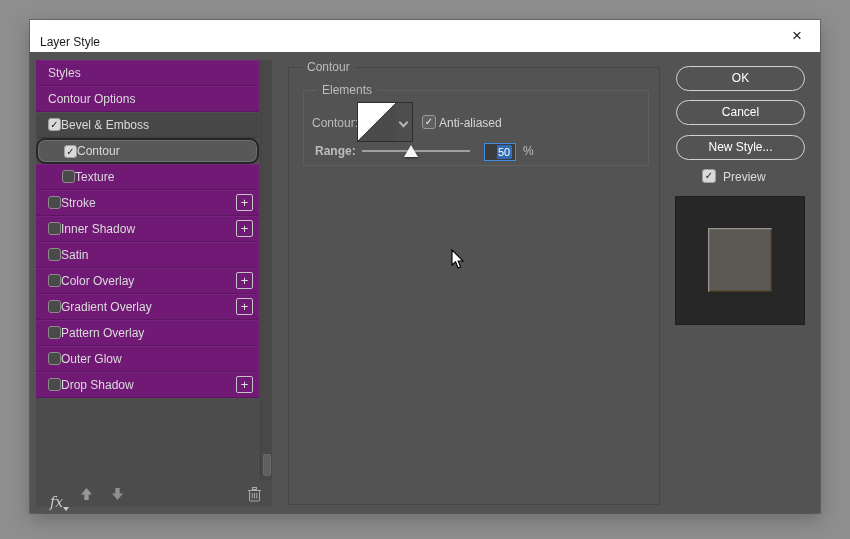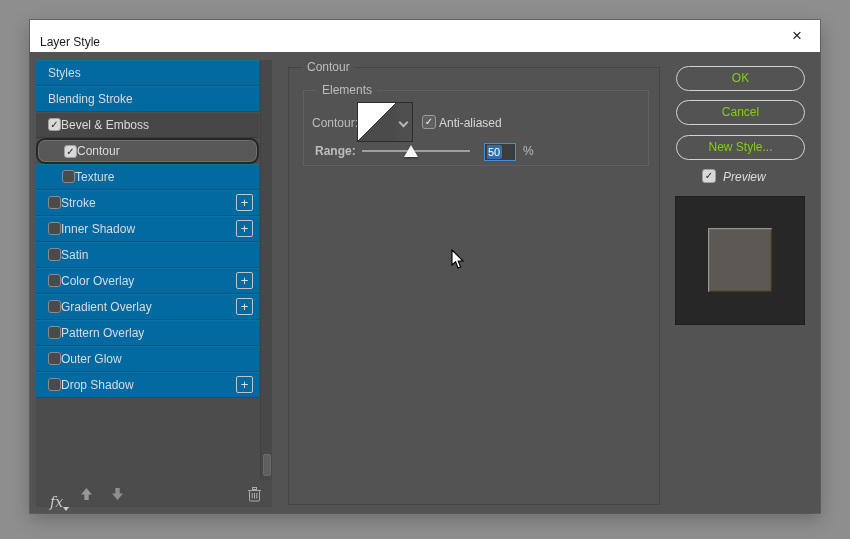--- a/index.html
+++ b/index.html
@@ -34,21 +34,21 @@
 
   
   .sidebar {
     position:absolute; left:6px; top:8px; width:236px; height:447px;
     background:#4c4c4c; border-bottom:1px solid #434343;
   }
   .style-list { position:absolute; left:0; top:0; width:223px; }
   .item {
     position:relative; width:223px; height:26px;
     display:flex; align-items:center;
-    background:#0369a1;
+    background:#701a75;
     box-shadow:inset 0 1px 0 rgba(255,255,255,0.05);
     border-bottom:1px solid rgba(0,0,0,0.16);
     padding-left:12px;
   }
   .item.sub { padding-left:26px; }
   .item.emph { background:#474747; }
   .item.selected {
     background:#585858;
     border-radius:9px;
     border:2px solid #272727;
@@ -132,30 +132,30 @@
   }
   .slider-thumb {
     position:absolute; top:54px; width:0; height:0;
     border-left:7px solid transparent; border-right:7px solid transparent;
     border-bottom:12px solid #f5f5f5;
     filter:drop-shadow(0 1px 1px rgba(0,0,0,0.5));
   }
   .range-input {
     position:absolute; left:180px; top:52px; width:32px; height:18px;
     background:#3c3c3c; border:1px solid #3f8fe0;
-    display:flex; align-items:center; padding-left:2px;
+    display:flex; align-items:center; padding-left:12px;
   }
   .range-input .sel { background:#2e6db4; color:#ffffff; font-size:11px; padding:1px 1px; }
   .range-input .caret { width:1px; height:12px; background:#e03a2b; }
 
   
   .btn {
     position:absolute; left:646px; width:129px; height:25px;
     border:1px solid #d2d2d2; border-radius:13px;
-    color:#84cc16; font-size:12px; text-align:center; line-height:23px;
+    color:#ffffff; font-size:12px; text-align:center; line-height:23px;
     background:transparent;
   }
   .cb-light {
     position:absolute; width:14px; height:14px; border-radius:3px;
     background:#d9d9d9; border:1px solid #9f9f9f;
     color:#232323; font-size:10px; line-height:12px; text-align:center; font-weight:bold;
   }
   .preview-label { position:absolute; color:#dcdcdc; font-size:12px; }
   .preview-box {
     position:absolute; left:645px; top:144px; width:130px; height:129px;
@@ -183,21 +183,21 @@
   </div>
 
   <div class="dialog-body">
 
     <div class="sidebar">
       <div class="style-list" id="style-list">
           <div class="item no-cb">
             <span class="label">Styles</span>
           </div>
           <div class="item no-cb">
-            <span class="label">Blending Stroke</span>
+            <span class="label">Contour Options</span>
           </div>
           <div class="item emph">
             <span class="cb checked">✓</span>
             <span class="label">Bevel &amp; Emboss</span>
           </div>
           <div class="item sub selected">
             <span class="cb checked">✓</span>
             <span class="label">Contour</span>
           </div>
           <div class="item sub">
@@ -305,21 +305,21 @@
         </span>
         <span class="ctl-label" style="left:219px; top:53px;">%</span>
       </div>
     </div>
 
     <div class="btn" style="top:14px;">OK</div>
     <div class="btn" style="top:83px;">New Style...</div>
     <div class="btn" style="top:48px;">Cancel</div>
 
     <span class="cb-light" style="left:672px; top:117px;">✓</span>
-    <span class="preview-label" style="left:693px; top:118px;font-style:italic;">Preview</span>
+    <span class="preview-label" style="left:693px; top:118px;">Preview</span>
 
     <div class="preview-box">
       <div class="preview-square"></div>
     </div>
 
   </div>
 </div>
 
 <span class="cursor">
   <svg width="16" height="22" viewBox="0 0 16 22">

